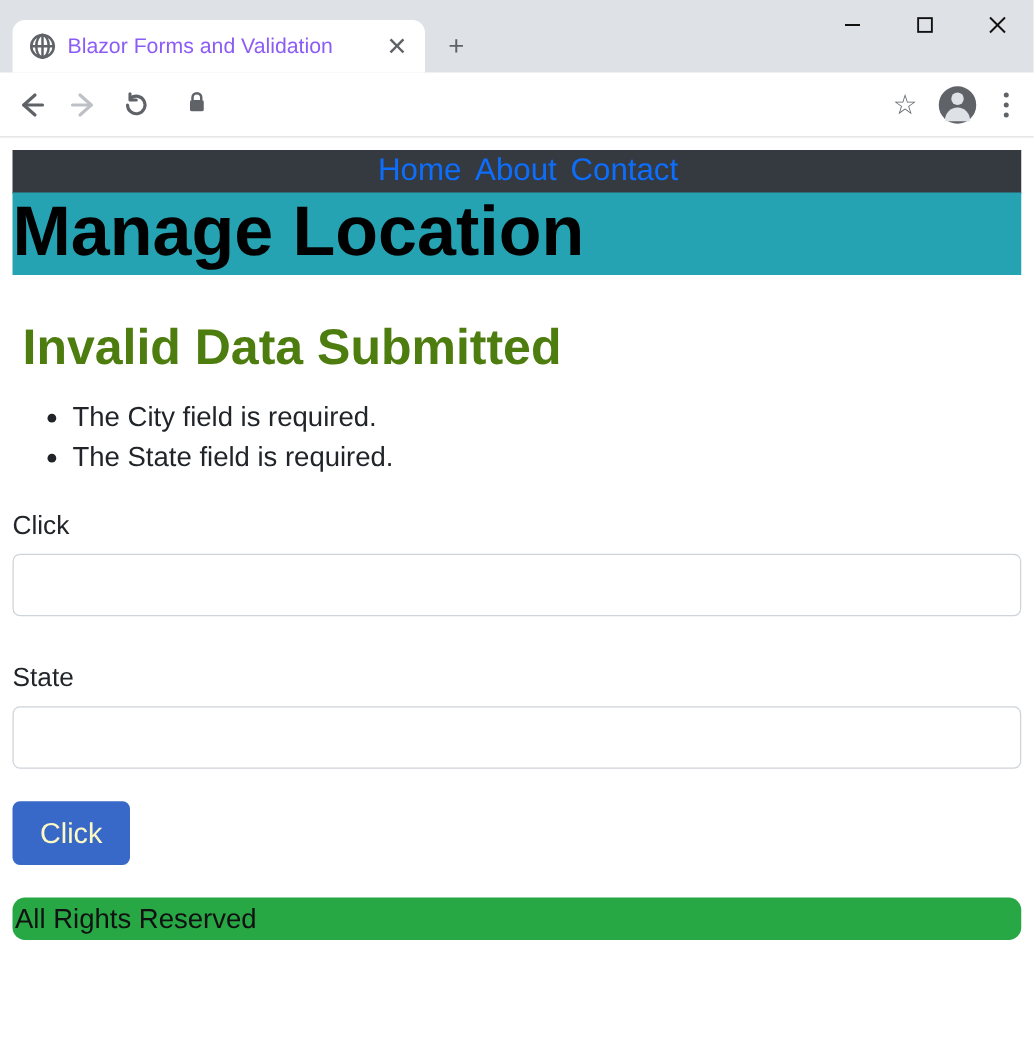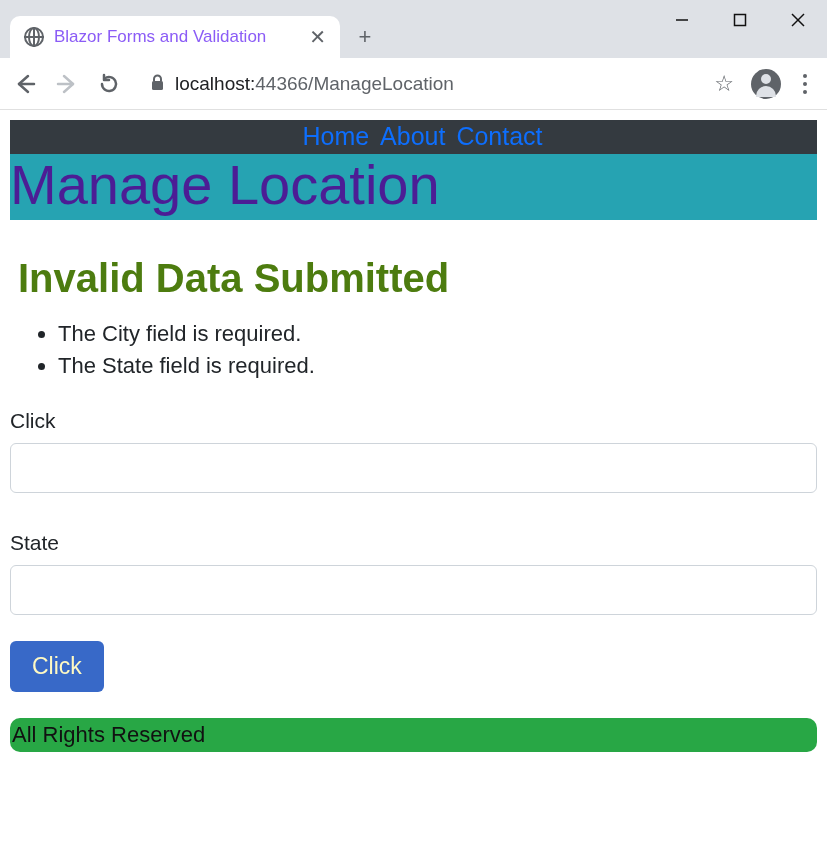--- a/index.html
+++ b/index.html
@@ -139,23 +139,23 @@
       padding: 2px 0 4px 18px;
       font-size: 25px;
     }
     .navbar a {
       color: #0d6efd;
       text-decoration: none;
       margin: 0 2px;
     }
     .hero {
       background: #26a3b2;
-      color: #4c1d95;
+      color: #000000;
       font-size: 56px;
-      font-weight: 400;
+      font-weight: 700;
       padding: 0 0 4px 0;
       line-height: 1.1;
       margin-top: -1px;
     }
     .content { padding: 10px 0 0 0; }
     .msg {
       color: #4d7c0f;
       font-size: 40px;
       font-weight: 700;
       margin: 26px 0 20px 8px;
@@ -250,23 +250,20 @@
         <path d="M6 2 L6 7 L11 7" fill="none" stroke="#5f6368" stroke-width="2.5" stroke-linecap="round" stroke-linejoin="round"></path>
       </svg>
   </div>
   <div class="addr">
     <span class="lock">
       <svg width="15" height="17">
           <rect x="2" y="7" width="11" height="9" rx="1.5" fill="#5f6368"></rect>
           <path d="M4 7 V5 a3.5 3.5 0 0 1 7 0 V7" fill="none" stroke="#5f6368" stroke-width="2"></path>
         </svg>
     </span>
-    <span>
-      <span class="url-host">localhost:</span><span class="url-path">44366/ManageLocation</span>
-    </span>
   </div>
   <div class="tbtn star">☆</div>
   <div class="avatar"></div>
   <div class="kebab">
       <span></span>
       <span></span>
       <span></span>
     </div>
 </div>
 

